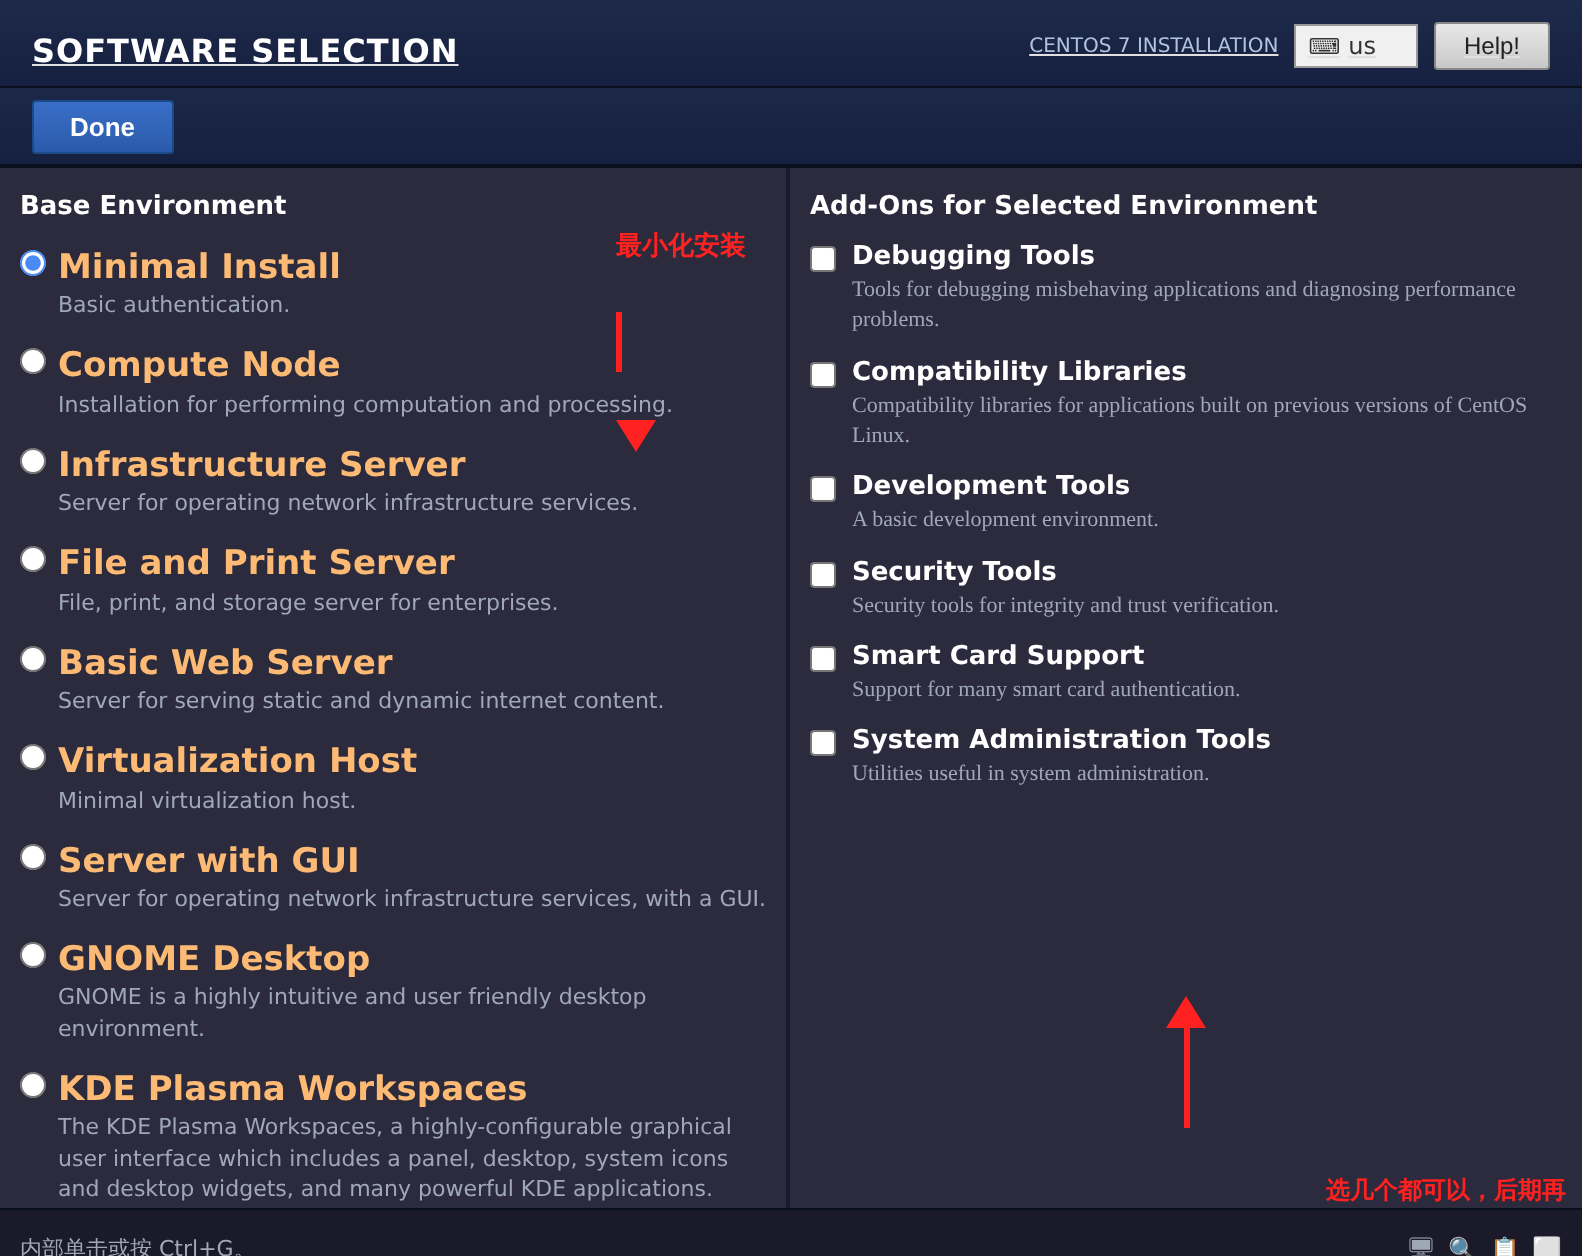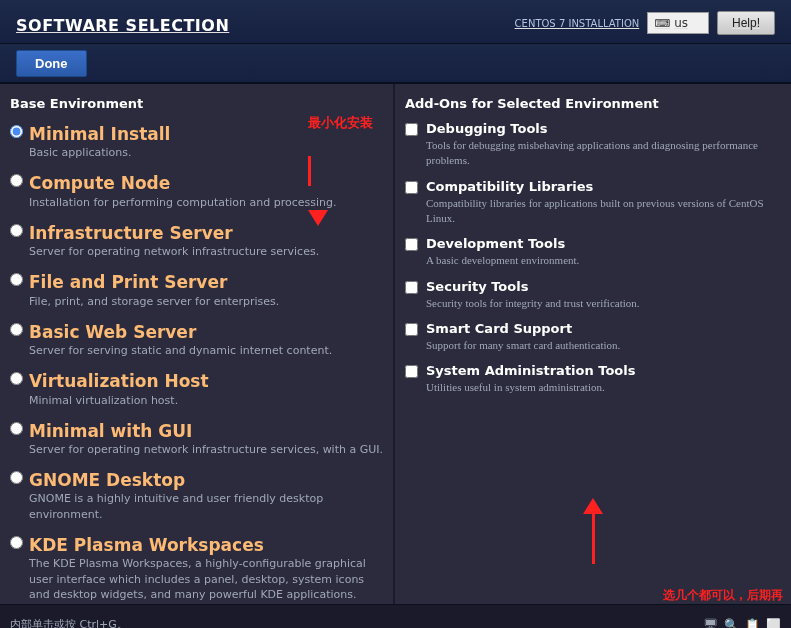--- a/index.html
+++ b/index.html
@@ -216,21 +216,21 @@
       <span style="color: #ff2020; font-size: 13px; font-weight: bold; white-space: nowrap;">最小化安装</span>
       <div style="width: 3px; height: 30px; background: #ff2020;"></div>
       <div style="width:0;height:0;border-left:10px solid transparent;border-right:10px solid transparent;border-top:16px solid #ff2020;"></div>
     </div>
 
     <div id="env-list">
         <div class="env-item">
           <input type="radio" name="base-env" value="minimal" checked="" style="">
           <div class="env-item-text">
             <div class="env-item-name">Minimal Install</div>
-            <div class="env-item-desc">Basic applications.</div>
+            <div class="env-item-desc">Basic authentication.</div>
           </div>
         </div>
         <div class="env-item">
           <input type="radio" name="base-env" value="compute" style="">
           <div class="env-item-text">
             <div class="env-item-name">Compute Node</div>
             <div class="env-item-desc">Installation for performing computation and processing.</div>
           </div>
         </div>
         <div class="env-item">
@@ -257,21 +257,21 @@
         <div class="env-item">
           <input type="radio" name="base-env" value="virtualization" style="">
           <div class="env-item-text">
             <div class="env-item-name">Virtualization Host</div>
             <div class="env-item-desc">Minimal virtualization host.</div>
           </div>
         </div>
         <div class="env-item">
           <input type="radio" name="base-env" value="servergui" style="">
           <div class="env-item-text">
-            <div class="env-item-name">Minimal with GUI</div>
+            <div class="env-item-name">Server with GUI</div>
             <div class="env-item-desc">Server for operating network infrastructure services, with a GUI.</div>
           </div>
         </div>
         <div class="env-item">
           <input type="radio" name="base-env" value="gnome" style="">
           <div class="env-item-text">
             <div class="env-item-name">GNOME Desktop</div>
             <div class="env-item-desc">GNOME is a highly intuitive and user friendly desktop environment.</div>
           </div>
         </div>

